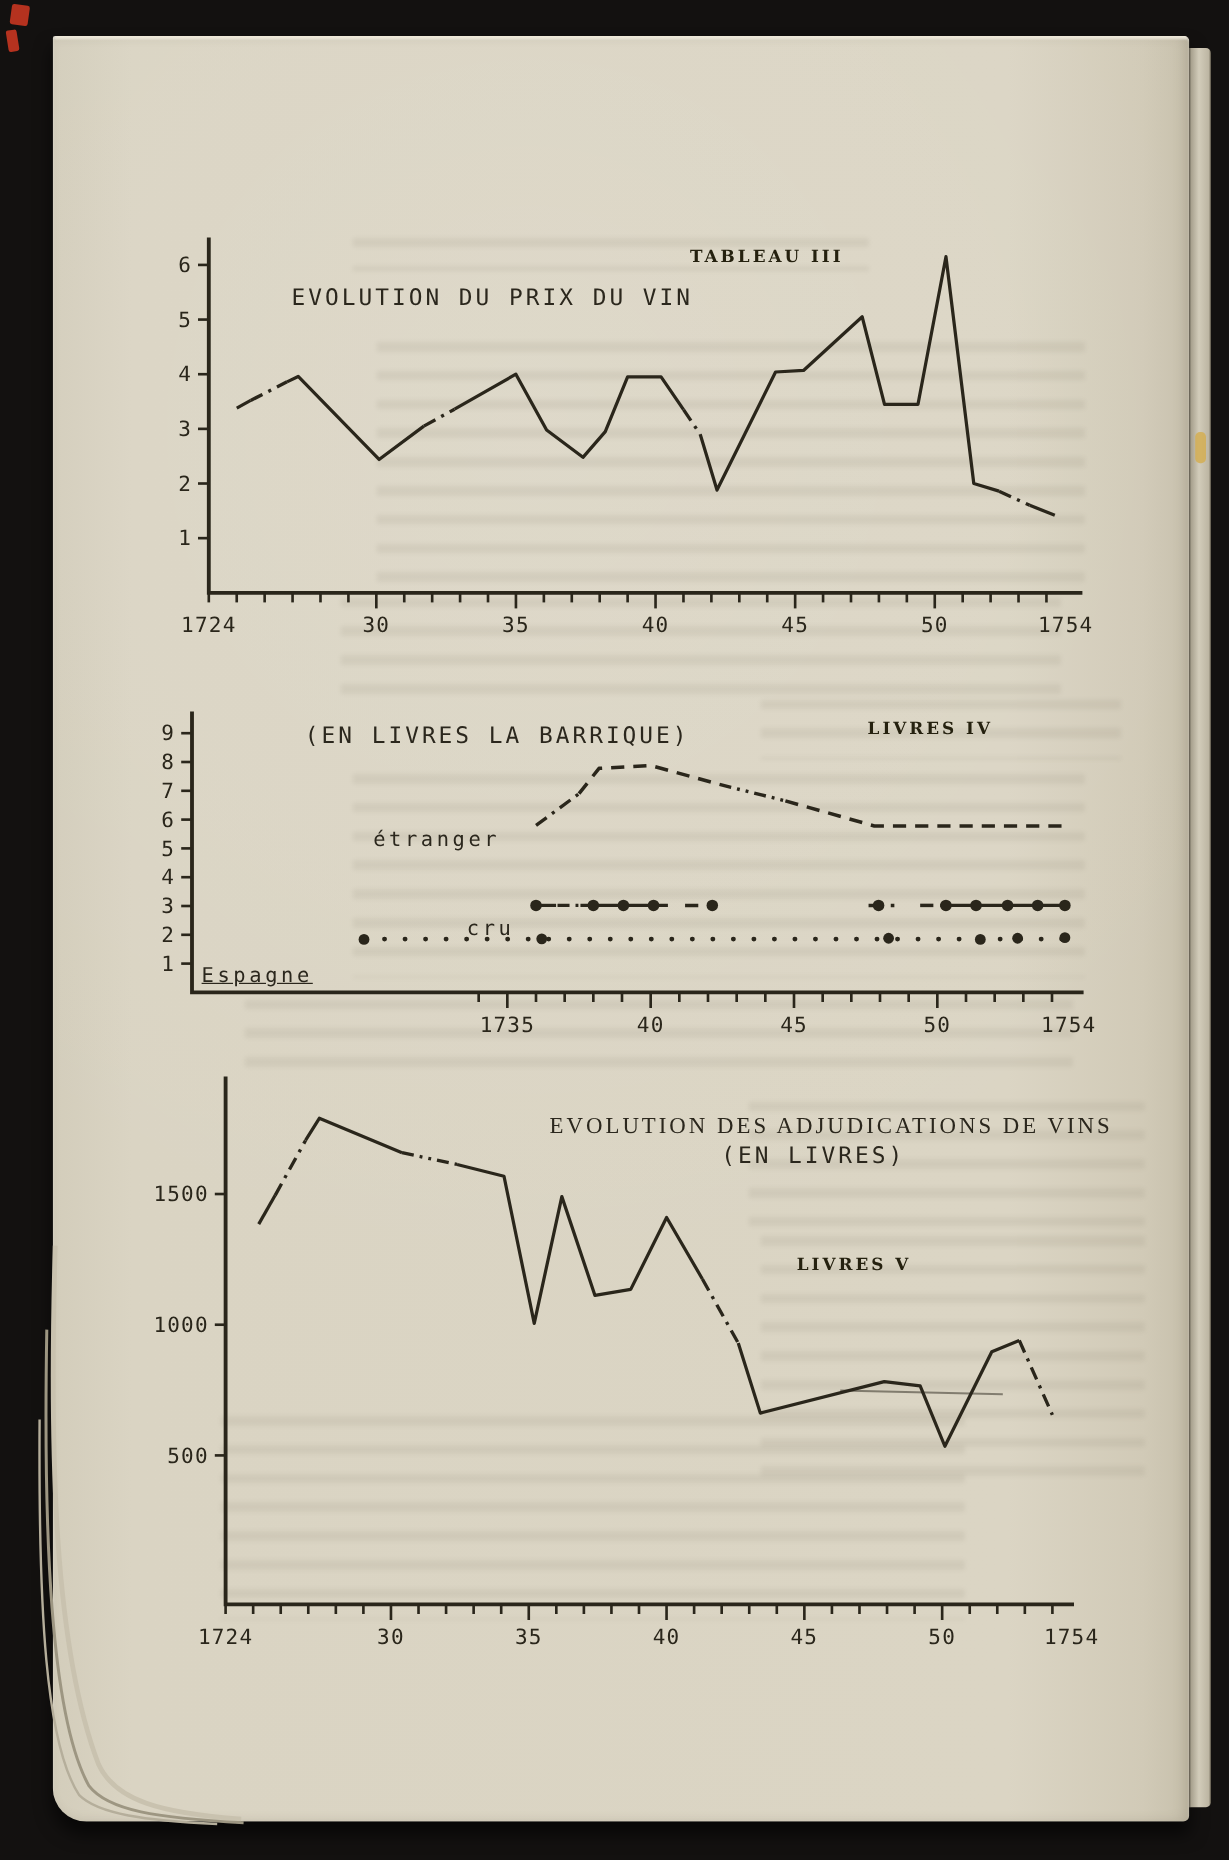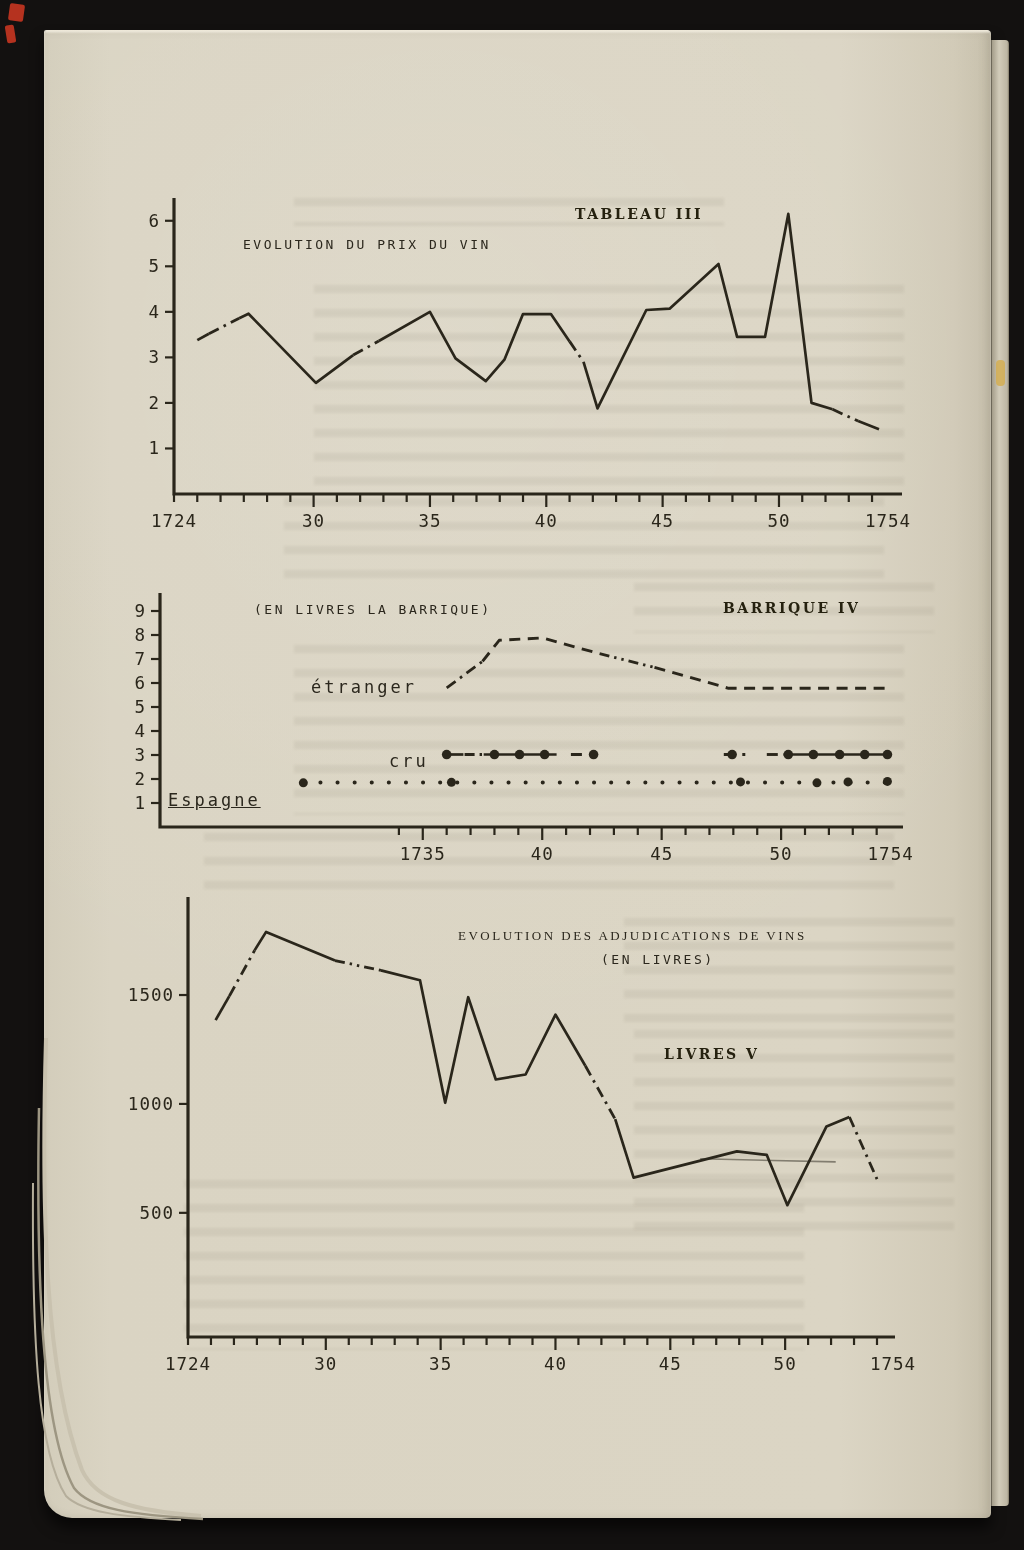--- a/index.html
+++ b/index.html
@@ -22,23 +22,23 @@
     border-radius:0 4px 4px 0;box-shadow:inset 1px 0 0 rgba(60,55,45,.5);
   }
   .stain{position:absolute;right:-14px;top:330px;width:9px;height:26px;background:#d3ae52;opacity:.85;border-radius:4px;}
   .red-mark{position:absolute;background:#b5321f;border-radius:2px;}
   .rm1{left:9px;top:4px;width:15px;height:17px;transform:rotate(8deg);}
   .rm2{left:6px;top:25px;width:9px;height:18px;transform:rotate(-9deg);}
   .ghost{position:absolute;pointer-events:none;opacity:.18;filter:blur(1.6px);
     background:repeating-linear-gradient(180deg, rgba(115,108,90,.55) 0 8px, rgba(0,0,0,0) 8px 24px);}
   .chart-box{position:absolute;}
   .chart-box svg{position:absolute;left:0;top:0;overflow:visible;}
-  .t-title{position:absolute;font-family:"DejaVu Sans Mono",monospace;font-size:13px;letter-spacing:2.5px;color:#2b271d;white-space:nowrap;}
+  .t-title{position:absolute;font-family:"DejaVu Sans Mono",monospace;font-size:19px;letter-spacing:2.5px;color:#2b271d;white-space:nowrap;}
   .t-tableau{position:absolute;font-family:"DejaVu Serif","Liberation Serif",serif;font-weight:bold;font-size:14px;letter-spacing:2.5px;color:#25210f;white-space:nowrap;}
-  .t-series{position:absolute;font-family:"DejaVu Sans Mono",monospace;font-size:17px;letter-spacing:3px;color:#2b271d;white-space:nowrap;}
+  .t-series{position:absolute;font-family:"DejaVu Sans Mono",monospace;font-size:17px;letter-spacing:3px;color:#2b271d;white-space:nowrap;margin-top:13px;}
   .stack-svg{position:absolute;left:-15px;top:1008px;overflow:visible;}
 </style>
 </head>
 <body>
 
 <div class="scene">
 
   <div class="red-mark rm1"></div>
   <div class="red-mark rm2"></div>
 
@@ -117,21 +117,21 @@
           <polyline points="103.2,135.2 112.5,130.7 179.9,199.9 217.2,172.1" fill="none" stroke="#2a261b" stroke-width="2.7" stroke-linejoin="round"></polyline>
           <polyline points="217.2,172.1 242.8,158.0" fill="none" stroke="#2a261b" stroke-width="2.8" stroke-linejoin="round" stroke-dasharray="11 5.5 2.6 5.5"></polyline>
           <polyline points="242.8,158.0 293.9,128.8 319.5,175.3 349.8,198.1 368.4,176.7 387.0,131.1 414.9,131.1 433.6,158.4" fill="none" stroke="#2a261b" stroke-width="2.7" stroke-linejoin="round"></polyline>
           <polyline points="433.6,158.4 447.5,178.9" fill="none" stroke="#2a261b" stroke-width="2.8" stroke-linejoin="round" stroke-dasharray="11 5.5 2.6 5.5"></polyline>
           <polyline points="447.5,178.9 461.5,225.4 510.3,127.0 533.6,125.7 582.5,81.0 601.1,153.9 629.0,153.9 652.3,30.9 675.5,219.9 696.5,226.3" fill="none" stroke="#2a261b" stroke-width="2.7" stroke-linejoin="round"></polyline>
           <polyline points="696.5,226.3 722.1,238.1" fill="none" stroke="#2a261b" stroke-width="2.8" stroke-linejoin="round" stroke-dasharray="11 5.5 2.6 5.5"></polyline>
           <polyline points="722.1,238.1 743.0,246.3" fill="none" stroke="#2a261b" stroke-width="2.7" stroke-linejoin="round"></polyline>
         </svg>
     </div>
 
-    <div class="t-tableau" style="left:679px;top:570px;">BARRIQUE IV</div>
+    <div class="t-tableau" style="left:679px;top:570px;">LIVRES IV</div>
     <div class="t-title" style="left:210px;top:572px;">(EN LIVRES LA BARRIQUE)</div>
     <div class="t-series" style="left:267px;top:647px;">étranger</div>
     <div class="t-series" style="left:345px;top:721px;">cru</div>
     <div class="t-series" style="left:124px;top:760px;text-decoration:underline;">Espagne</div>
     <div class="chart-box" style="left:86px;top:555px;width:795px;height:290px;">
       <svg width="795" height="290" viewBox="0 0 795 290">
           <path d="M 30 8 L 30 242 L 773 242" fill="none" stroke="#2a261b" stroke-width="3.2"></path>
           <line x1="268.8888888888896" y1="242" x2="268.8888888888896" y2="250" stroke="#2a261b" stroke-width="2.2"></line>
           <line x1="292.77777777777857" y1="242" x2="292.77777777777857" y2="255" stroke="#2a261b" stroke-width="2.2"></line>
           <line x1="316.66666666666754" y1="242" x2="316.66666666666754" y2="250" stroke="#2a261b" stroke-width="2.2"></line>

